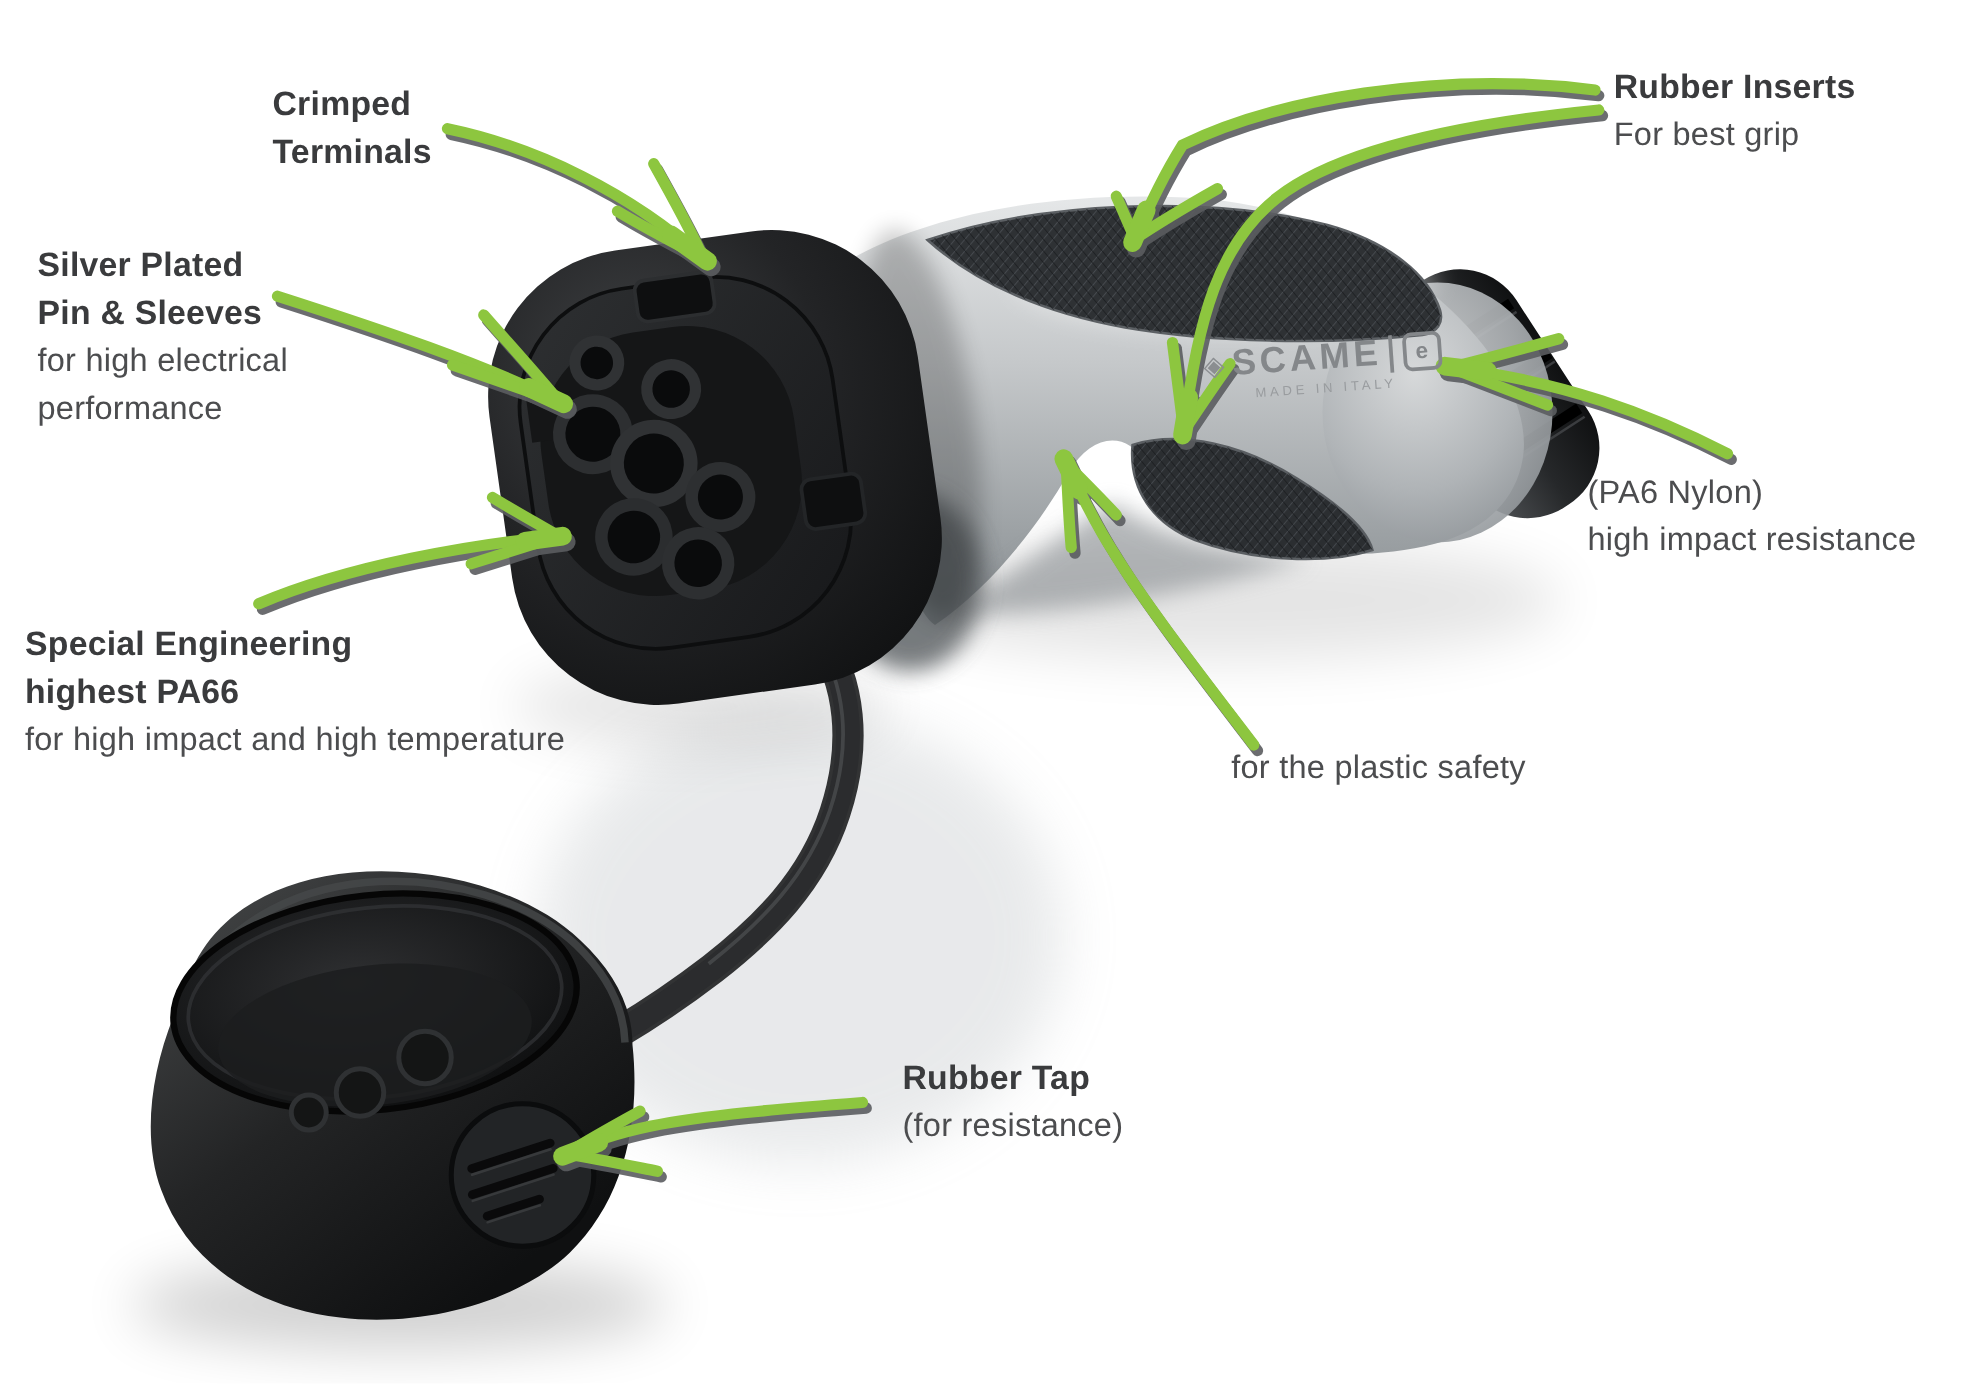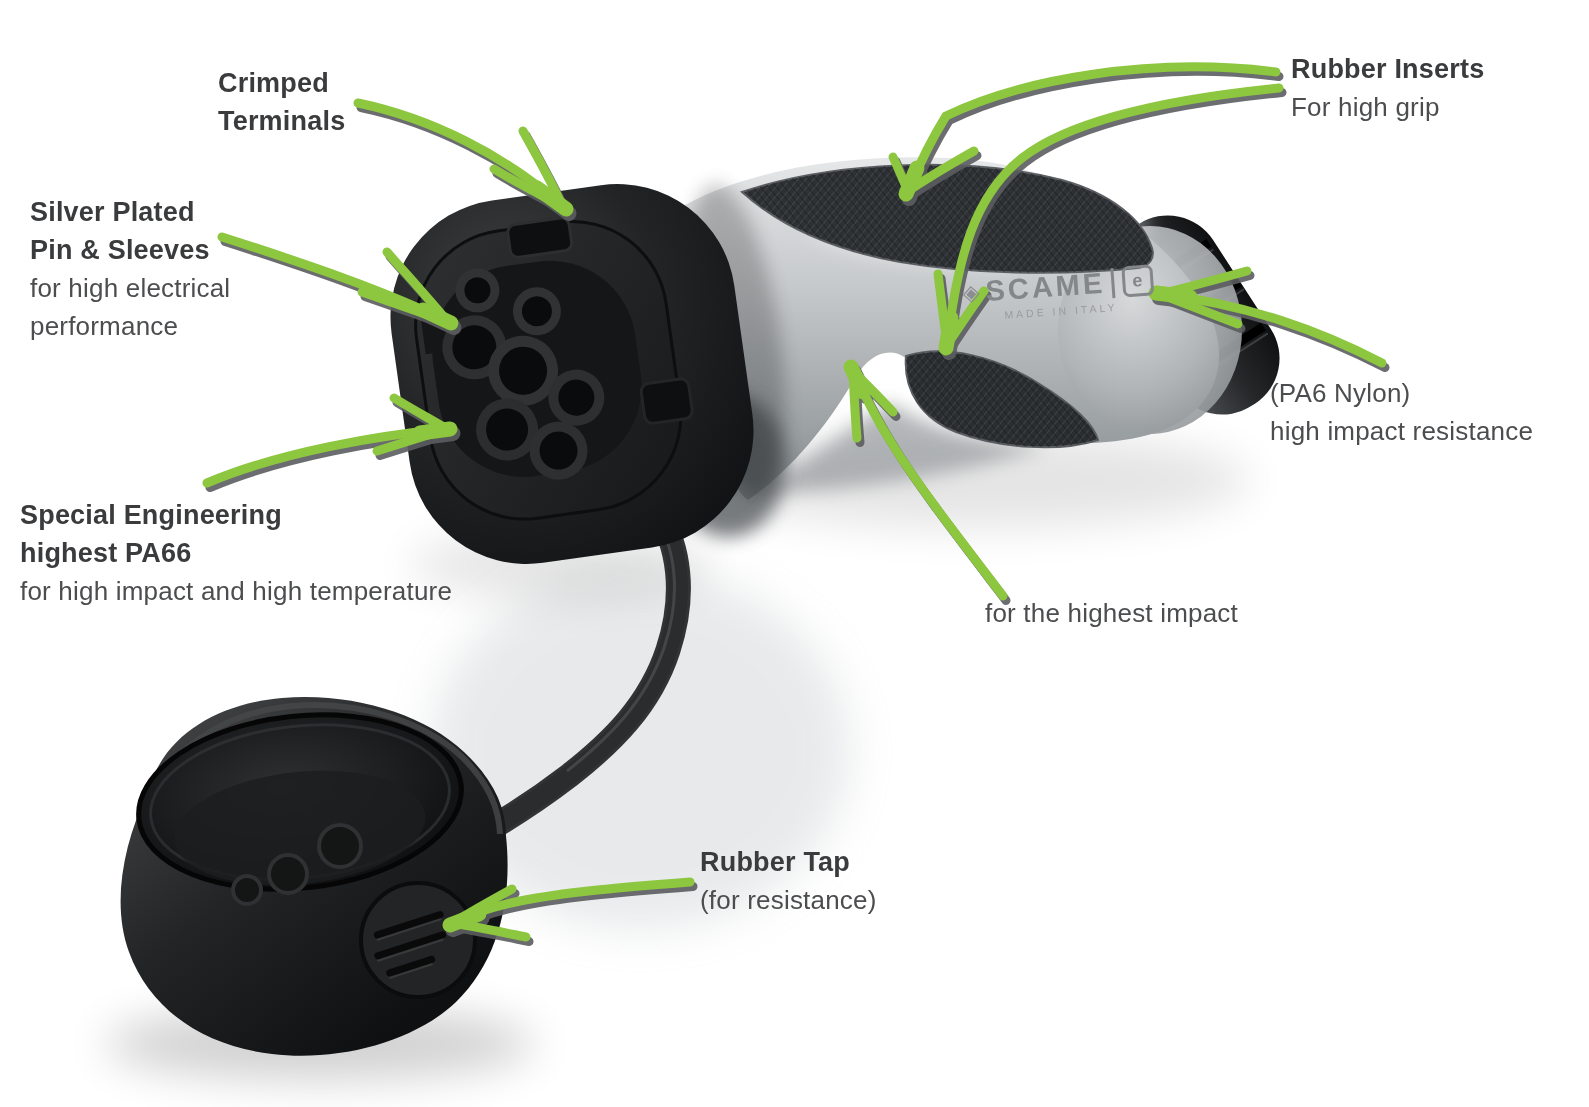--- a/index.html
+++ b/index.html
@@ -314,30 +314,30 @@
   </div>
 
   <div class="label" style="left:20px;top:496px">
     <div class="b">Special Engineering</div>
     <div class="b">highest PA66</div>
     <div>for high impact and high temperature</div>
   </div>
 
   <div class="label" style="left:1291px;top:50px">
     <div class="b">Rubber Inserts</div>
-    <div>For high grip</div>
+    <div>For best grip</div>
   </div>
 
   <div class="label" style="left:1270px;top:374px">
     <div>(PA6 Nylon)</div>
     <div>high impact resistance</div>
   </div>
 
   <div class="label" style="left:985px;top:594px">
-    <div>for the highest impact</div>
-  </div>
-
-  <div class="label" style="left:700px;top:843px">
+    <div>for the plastic safety</div>
+  </div>
+
+  <div class="label" style="left:722px;top:843px">
     <div class="b">Rubber Tap</div>
     <div>(for resistance)</div>
   </div>
 
 </div>
 
 </body></html>

